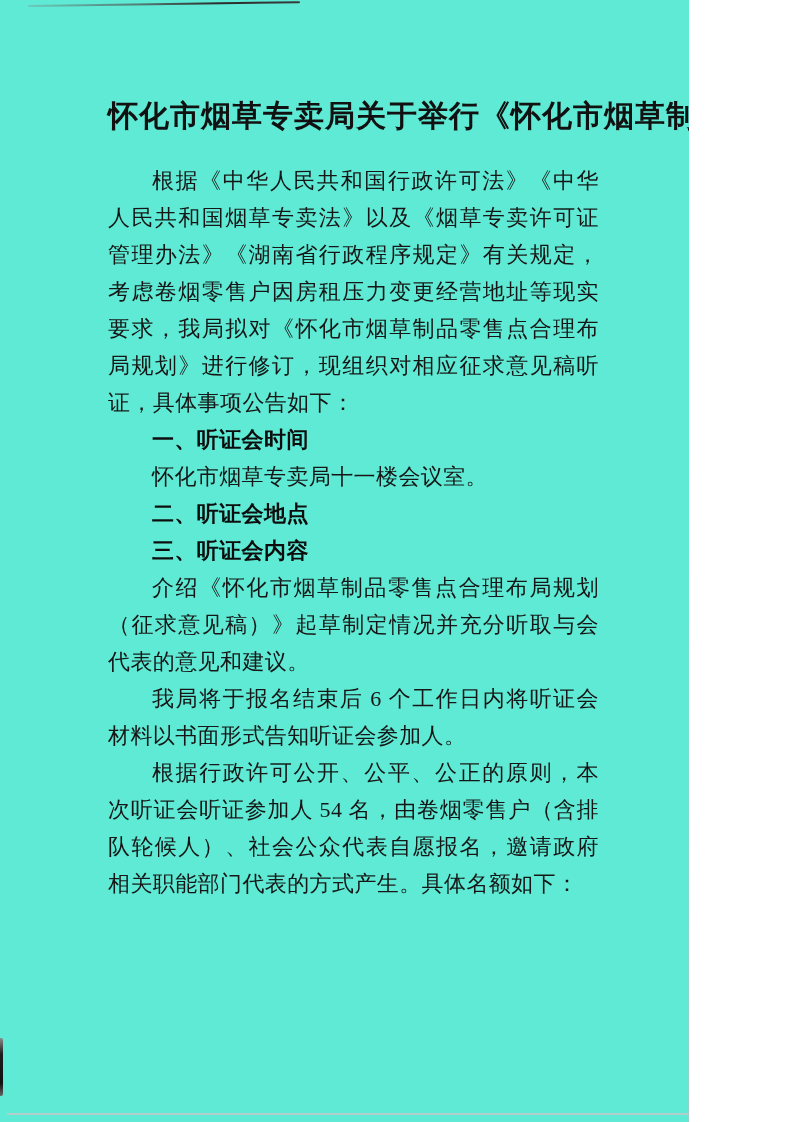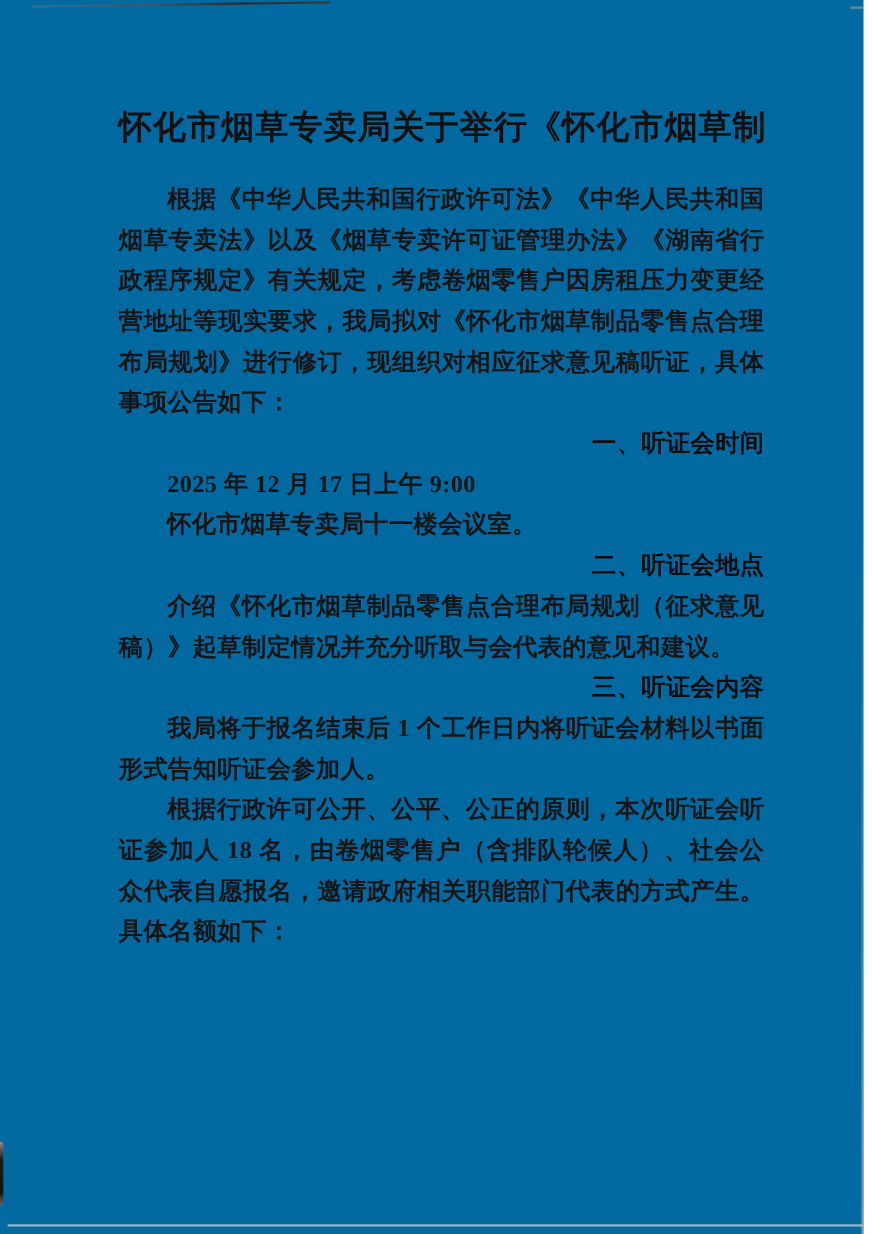--- a/index.html
+++ b/index.html
@@ -2,23 +2,23 @@
 <html><head>
 <meta charset="utf-8">
 <style>
   html, body {
     margin: 0;
     padding: 0;
     background: #ffffff;
   }
   .page {
     position: relative;
-    width: 785px;
+    width: 689px;
     height: 1122px;
-    background: #0369a1;
+    background: #5eead4;
     overflow: hidden;
     color: #1a1a1a;
   }
   
   .scan-line-top {
     position: absolute;
     left: 28px;
     top: 5px;
     width: 272px;
     height: 2px;
@@ -89,26 +89,25 @@
   }
   .para {
     margin: 0;
     font-family: "Liberation Serif", serif;
     font-size: 22px;
     line-height: 37px;
     letter-spacing: 0.4px;
     text-indent: 2em;
     text-align: justify;
     color: #161616;
-    font-weight: bold;
   }
   .para.heading {
     font-family: Liberation Serif, serif;
     font-weight: 700;
-    text-align: right;
+    text-align: left;
     color: #0d0d0d;
   }
 </style>
 </head>
 <body>
 
 <div class="page">
 
   <div class="scan-line-top"></div>
   <div class="scan-dash-top-right"></div>
@@ -117,22 +116,21 @@
   <div class="scan-edge-right"></div>
 
   <div class="content">
 
     <h1 class="doc-title">
       <span class="title-line">怀化市烟草专卖局关于举行《怀化市烟草制</span>
     </h1>
 
     <p class="para body">根据《中华人民共和国行政许可法》《中华人民共和国烟草专卖法》以及《烟草专卖许可证管理办法》《湖南省行政程序规定》有关规定，考虑卷烟零售户因房租压力变更经营地址等现实要求，我局拟对《怀化市烟草制品零售点合理布局规划》进行修订，现组织对相应征求意见稿听证，具体事项公告如下：</p>
     <p class="para heading">一、听证会时间</p>
-    <p class="para body">2025 年 12 月 17 日上午 9:00</p>
     <p class="para body">怀化市烟草专卖局十一楼会议室。</p>
     <p class="para heading">二、听证会地点</p>
+    <p class="para heading">三、听证会内容</p>
     <p class="para body">介绍《怀化市烟草制品零售点合理布局规划（征求意见稿）》起草制定情况并充分听取与会代表的意见和建议。</p>
-    <p class="para heading">三、听证会内容</p>
-    <p class="para body">我局将于报名结束后 1 个工作日内将听证会材料以书面形式告知听证会参加人。</p>
-    <p class="para body">根据行政许可公开、公平、公正的原则，本次听证会听证参加人 18 名，由卷烟零售户（含排队轮候人）、社会公众代表自愿报名，邀请政府相关职能部门代表的方式产生。具体名额如下：</p>
+    <p class="para body">我局将于报名结束后 6 个工作日内将听证会材料以书面形式告知听证会参加人。</p>
+    <p class="para body">根据行政许可公开、公平、公正的原则，本次听证会听证参加人 54 名，由卷烟零售户（含排队轮候人）、社会公众代表自愿报名，邀请政府相关职能部门代表的方式产生。具体名额如下：</p>
 
   </div>
 </div>
 
 </body></html>

